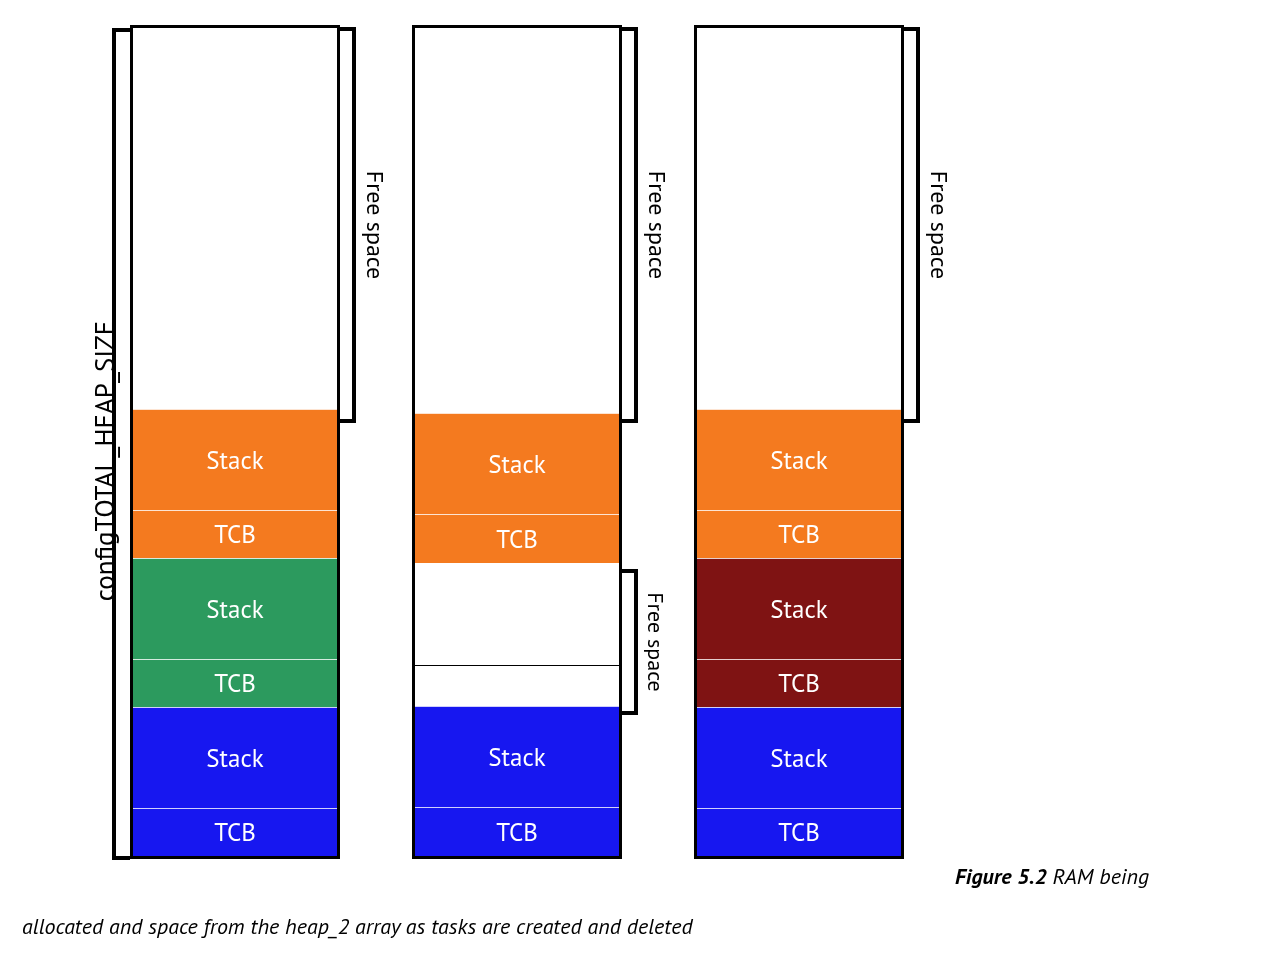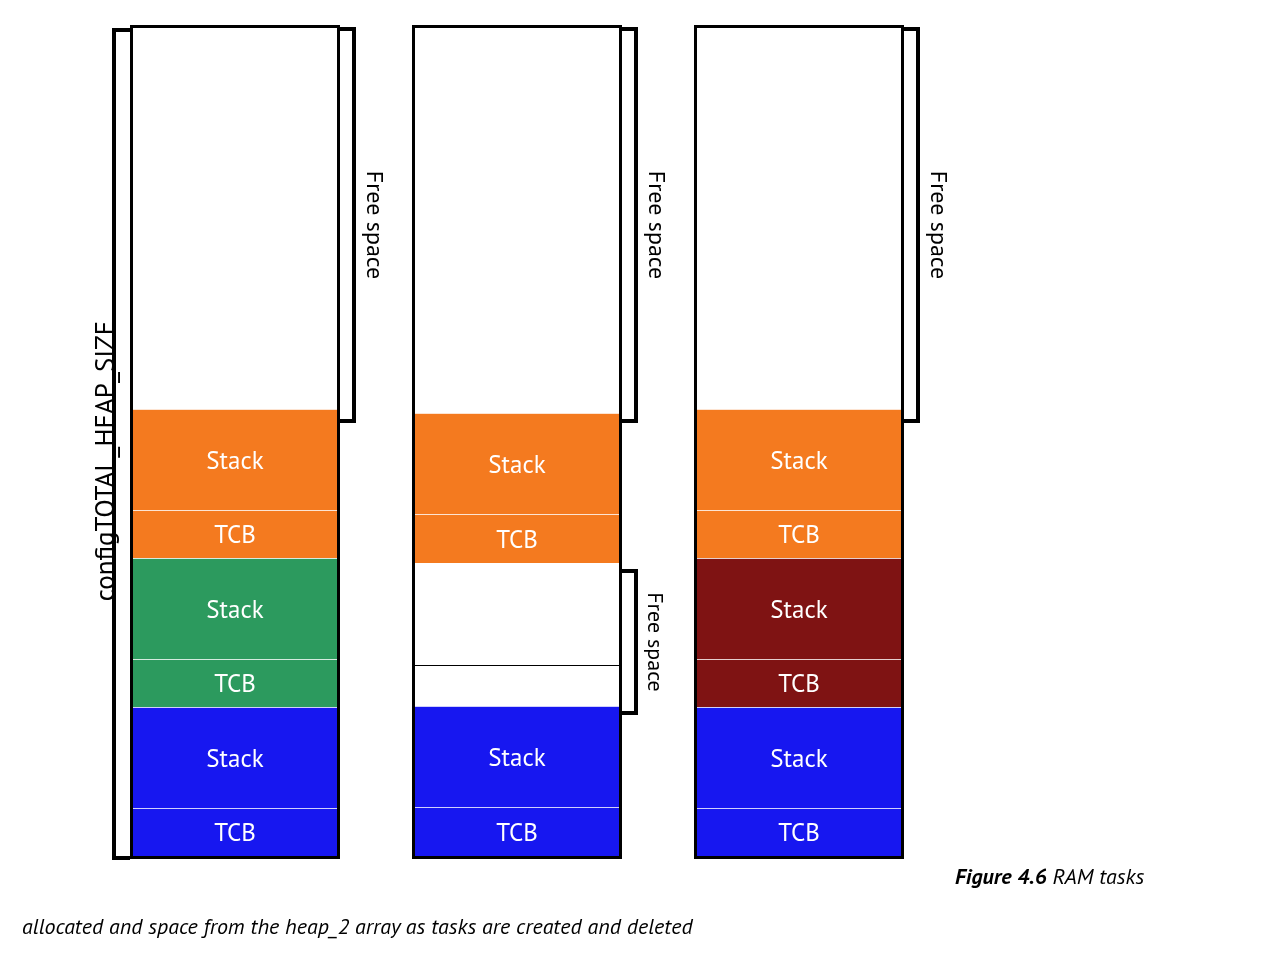--- a/index.html
+++ b/index.html
@@ -218,19 +218,19 @@
           <div class="bar"></div>
           <div class="tb"></div>
           <div class="lab">Free space</div>
         </div>
       </div>
 
     </div>
   </div>
 
   <div class="caption-row caption-p1">
-    <b>Figure 4.6</b><span> RAM tasks</span>
+    <b>Figure 5.2</b><span> RAM being</span>
   </div>
   <div class="caption-row caption-p2">
     <span>allocated and space from the heap_2 array as tasks are created and deleted</span>
   </div>
 
 </div>
 
 </body></html>

